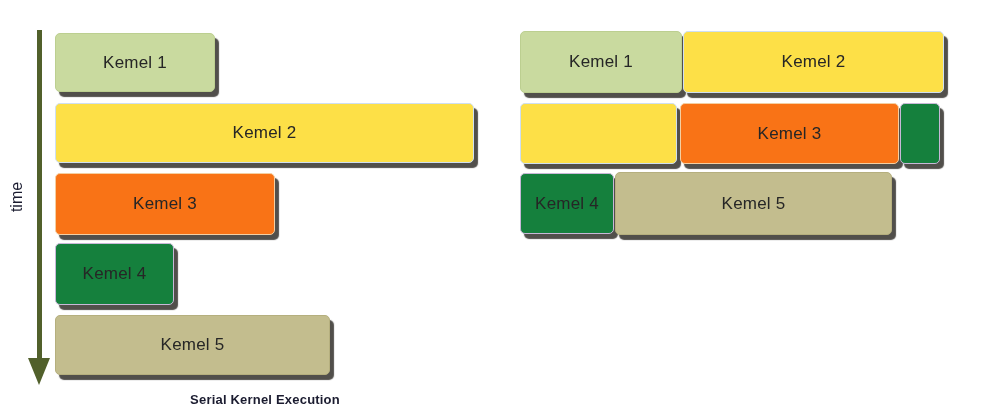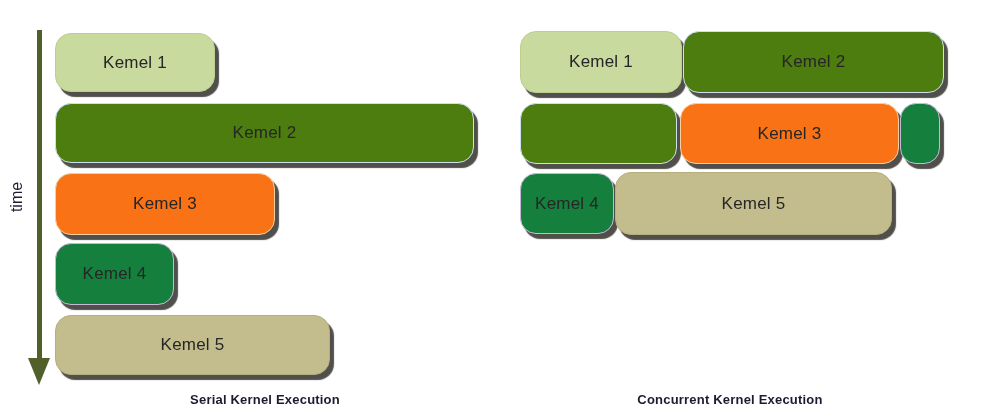--- a/index.html
+++ b/index.html
@@ -6,31 +6,31 @@
   #figure {
     position: relative;
     width: 998px;
     height: 417px;
     background: #ffffff;
     font-family: "Liberation Sans", sans-serif;
     overflow: hidden;
   }
   .kbox {
     position: absolute;
-    border-radius: 16px;
+    border-radius: 5px;
     box-shadow: 4px 5px 1px rgba(62, 60, 55, 0.9);
     display: flex;
     align-items: center;
     justify-content: center;
     font-size: 17px;
     color: #262626;
     letter-spacing: 0.2px;
   }
   .c-green  { background: #c9da9f; border: 1px solid #bccf90; }
-  .c-blue   { background: #4d7c0f; border: 1px solid #cedff1; }
+  .c-blue   { background: #fde047; border: 1px solid #cedff1; }
   .c-orange { background: #f97316; border: 1px solid #f4cfa2; }
   .c-purple { background: #15803d; border: 1px solid #c8b8d8; }
   .c-olive  { background: #c3bd8e; border: 1px solid #b5af7e; }
   .axis-shaft {
     position: absolute;
     left: 37px; top: 30px;
     width: 5px; height: 328px;
     background: #51602b;
   }
   .axis-head {
@@ -103,15 +103,14 @@
   <div class="kbox c-purple" style="left:900px; top:103px; width:38px; height:59px;">
     <span></span>
   </div>
 
   <div class="kbox c-purple" style="left:520px; top:173px; width:92px; height:59px;">
     <span>Kemel 4</span>
   </div>
   <div class="kbox c-olive" style="left:615px; top:172px; width:275px; height:61px;">
     <span>Kemel 5</span>
   </div>
-  <div class="caption concurrent">Concurrent Kernel Execution</div>
 
 </div>
 
 </body></html>

